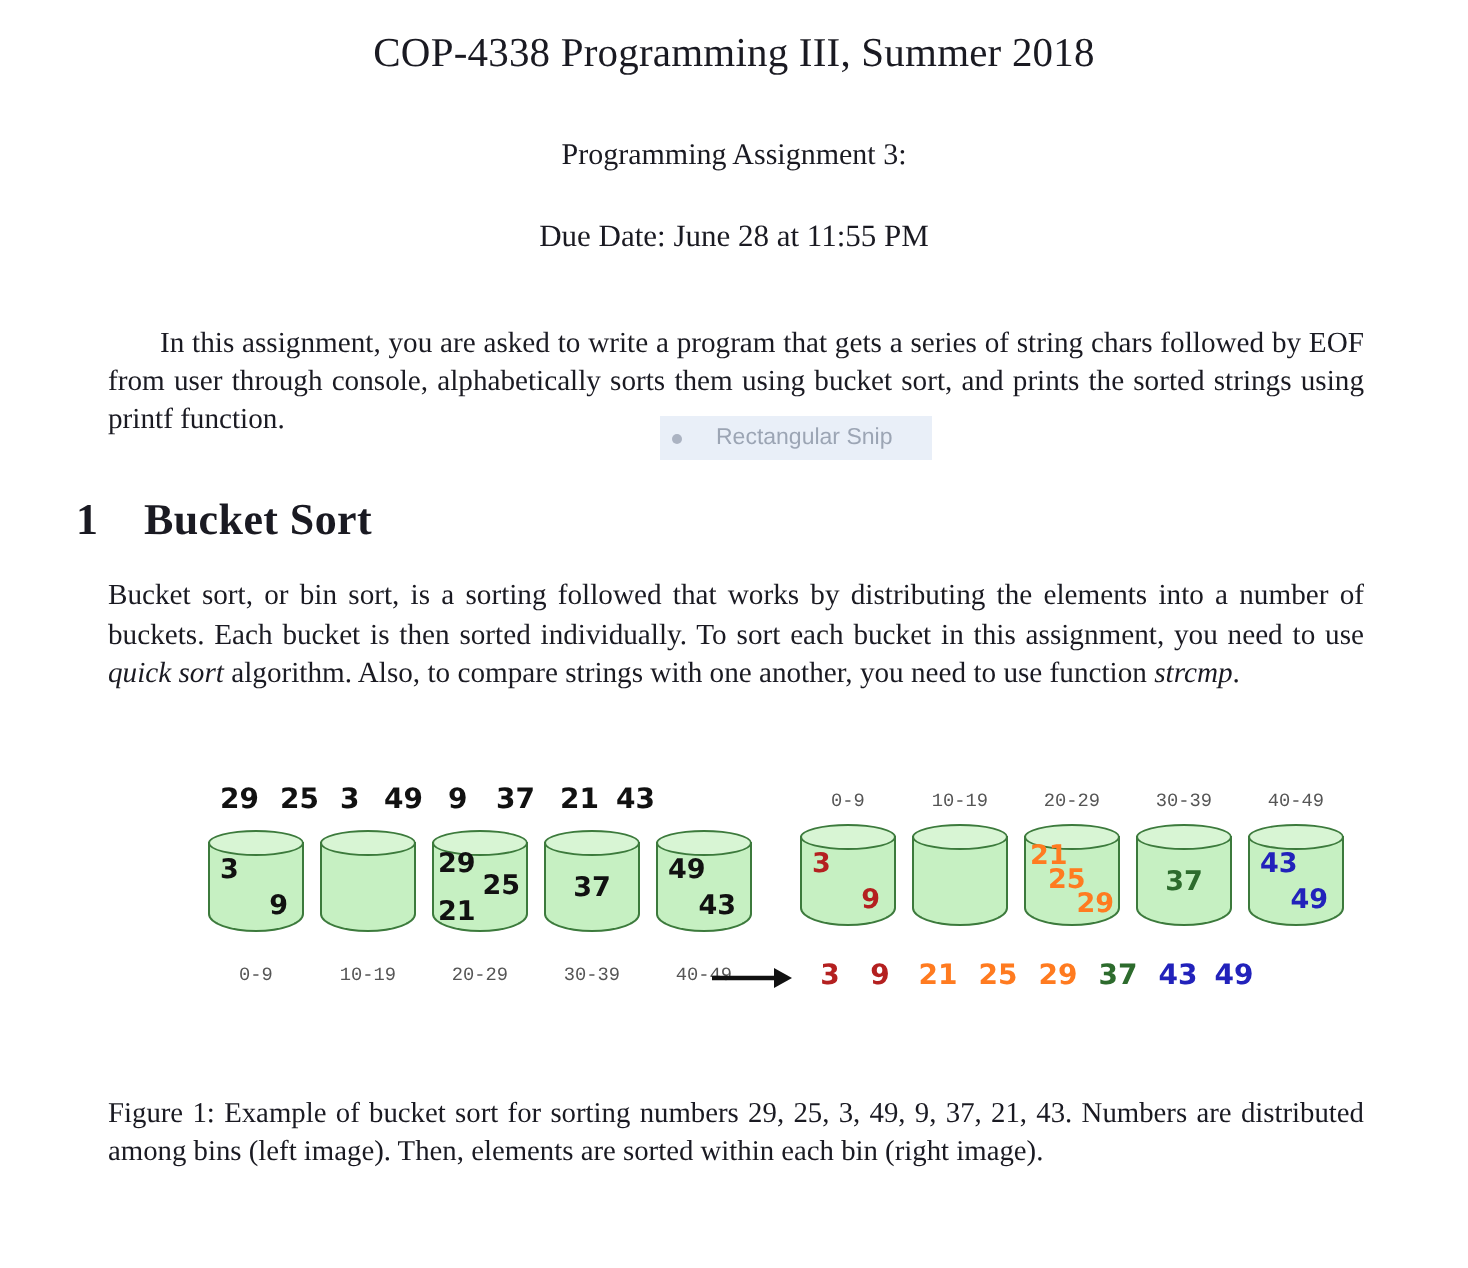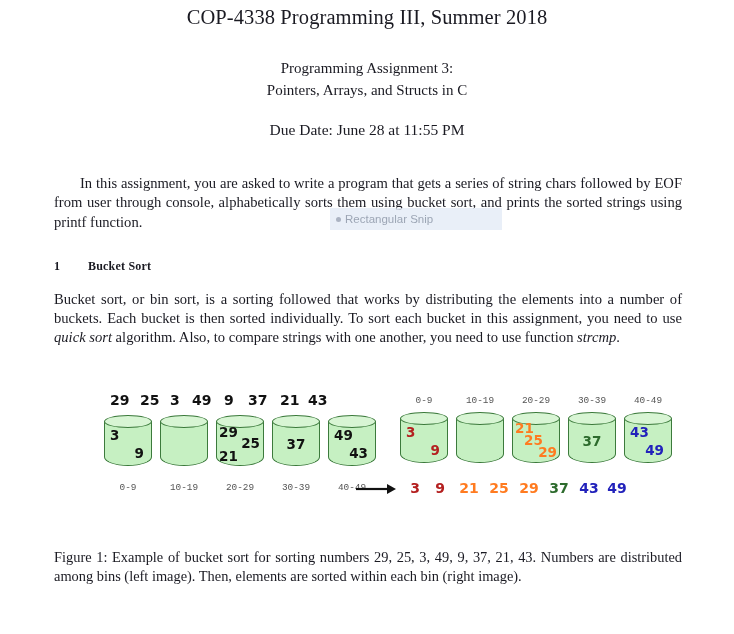--- a/index.html
+++ b/index.html
@@ -18,21 +18,21 @@
   .page {
     position: relative;
     width: 734px;
     height: 634px;
   }
   .doc-title {
     text-align: center;
     font-size: 20.5px;
     line-height: 26px;
     margin: 0;
-    padding-top: 4px;
+    padding-top: 14px;
     font-weight: normal;
     letter-spacing: 0.1px;
   }
   .subtitle-block {
     text-align: center;
     font-size: 15px;
     line-height: 21.5px;
     margin-top: 28px;
   }
   .duedate {
@@ -45,46 +45,46 @@
     margin: 34px 52px 0 54px;
     font-size: 14.6px;
     line-height: 19.3px;
     text-align: justify;
     text-justify: inter-word;
     hyphens: none;
   }
   .intro .indent { display: inline-block; width: 26px; }
 
   .section-head {
-    margin: 27px 0 0 54px;
-    font-size: 12px;
+    margin: 27px 0 0 38px;
+    font-size: 22px;
     font-weight: bold;
     letter-spacing: 0.2px;
   }
   .section-head .num { display: inline-block; width: 34px; }
 
   .body-par {
     margin: 16px 52px 0 54px;
     font-size: 14.6px;
     line-height: 19.3px;
     text-align: justify;
   }
   .body-par i { font-style: italic; }
 
   
   .snip-overlay {
     position: absolute;
     left: 330px;
     top: 208px;
-    width: 172px;
+    width: 136px;
     height: 22px;
     background: rgba(225,233,245,0.72);
     display: flex;
     align-items: center;
-    gap: 4px;
+    gap: 17px;
     padding-left: 6px;
     box-sizing: border-box;
     pointer-events: none;
   }
   .snip-overlay .snip-dot {
     width: 5px; height: 5px;
     border-radius: 50%;
     background: rgba(120,130,150,0.55);
     flex: none;
   }
@@ -196,21 +196,20 @@
 </style>
 </head>
 <body>
 
 <div class="page">
 
   <h1 class="doc-title">COP-4338 Programming III, Summer 2018</h1>
 
   <div class="subtitle-block">
     <div>Programming Assignment 3:</div>
-    <div>Pointers, Arrays, and Structs in C</div>
   </div>
 
   <div class="duedate">Due Date: June 28 at 11:55 PM</div>
 
   <p class="intro"><span class="indent"></span><span>In this assignment, you are asked to write a program that gets a series of string chars followed by EOF from user through console, alphabetically sorts them using bucket sort, and prints the sorted strings using printf function.</span></p>
 
   <div class="snip-overlay">
     <span class="snip-dot"></span>
     <span class="snip-text">Rectangular Snip</span>
   </div>

